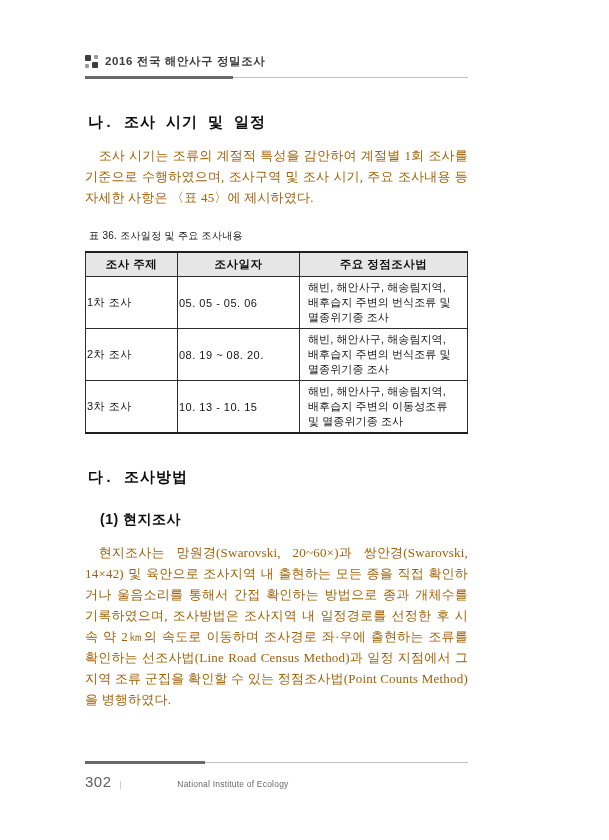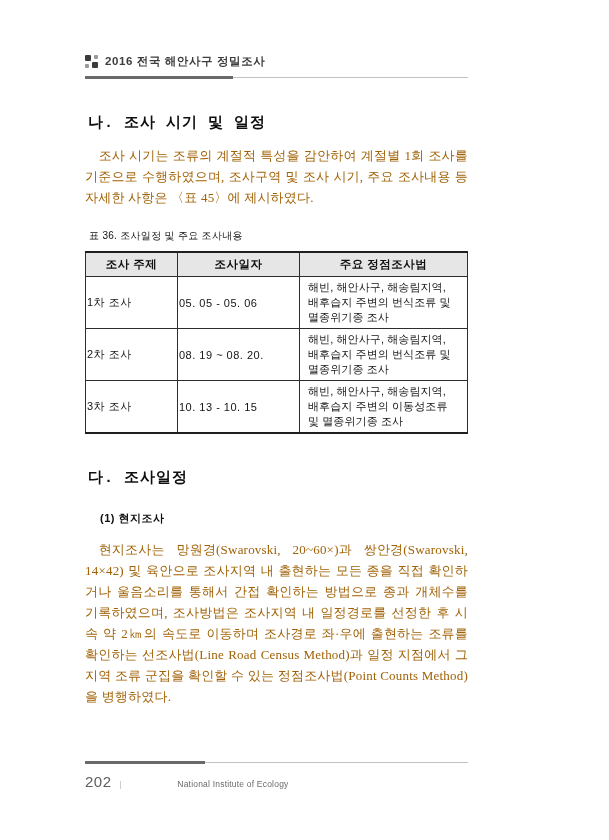--- a/index.html
+++ b/index.html
@@ -27,21 +27,21 @@
   .rule-head .rule-dark{width:148px;}
   .rule-foot .rule-dark{width:120px;}
   
   .h-level1{
     font-family:Liberation Mono, monospace;
     font-size:15px;font-weight:bold;color:#0e0e0e;letter-spacing:1px;
     margin:34px 0 0 3px;
   }
   .h-level2{
     font-family:"Liberation Sans","DejaVu Sans",sans-serif;
-    font-size:11px;font-weight:bold;color:#0e0e0e;letter-spacing:0.5px;
+    font-size:14px;font-weight:bold;color:#0e0e0e;letter-spacing:0.5px;
     margin:24px 0 8px 15px;
   }
   
   .body-par{
     font-size:13px;line-height:21px;text-align:justify;text-indent:1.05em;
     margin:0;color:#a16207;letter-spacing:0.2px;
   }
   .mt-par{margin-top:13px;}
   
   .tbl-caption{
@@ -121,30 +121,30 @@
         <td class="cell-content">해빈, 해안사구, 해송림지역, 배후습지 주변의 번식조류 및 멸종위기종 조사</td>
       </tr>
       <tr>
         <td class="cell-center">3차 조사</td>
         <td class="cell-center">10. 13 - 10. 15</td>
         <td class="cell-content">해빈, 해안사구, 해송림지역, 배후습지 주변의 이동성조류 및 멸종위기종 조사</td>
       </tr>
     </tbody>
   </table>
 
-  <div class="h-level1">다. 조사일정</div>
+  <div class="h-level1">다. 조사방법</div>
 
   <div class="h-level2">(1) 현지조사</div>
 
   <p class="body-par mt-par">현지조사는 망원경(Swarovski, 20~60×)과 쌍안경(Swarovski, 14×42) 및 육안으로 조사지역 내 출현하는 모든 종을 직접 확인하거나 울음소리를 통해서 간접 확인하는 방법으로 종과 개체수를 기록하였으며, 조사방법은 조사지역 내 일정경로를 선정한 후 시속 약 2㎞의 속도로 이동하며 조사경로 좌·우에 출현하는 조류를 확인하는 선조사법(Line Road Census Method)과 일정 지점에서 그 지역 조류 군집을 확인할 수 있는 정점조사법(Point Counts Method)을 병행하였다.</p>
 
   <div class="doc-footer">
     <div class="rule rule-foot">
         <span class="rule-dark"></span>
       </div>
     <div class="footer-text">
-      <span class="page-num">202</span>
+      <span class="page-num">302</span>
       <span class="footer-sep">|</span>
       <span class="institute">National Institute of Ecology</span>
     </div>
   </div>
 
 </div>
 
 </body></html>

